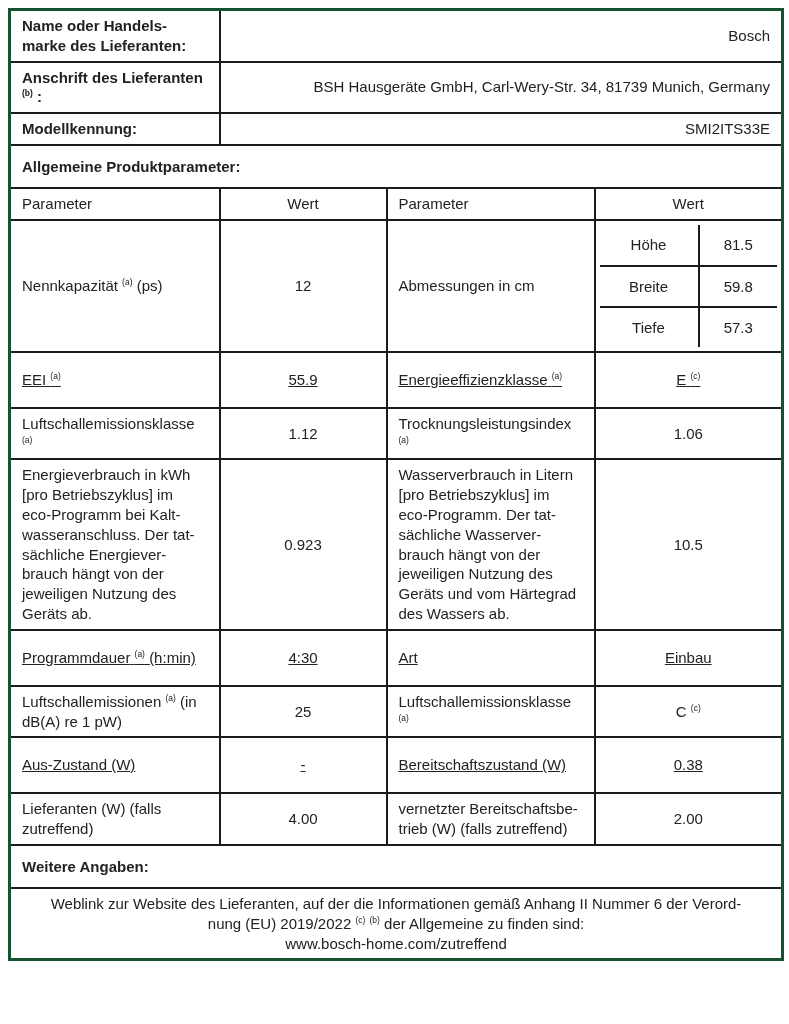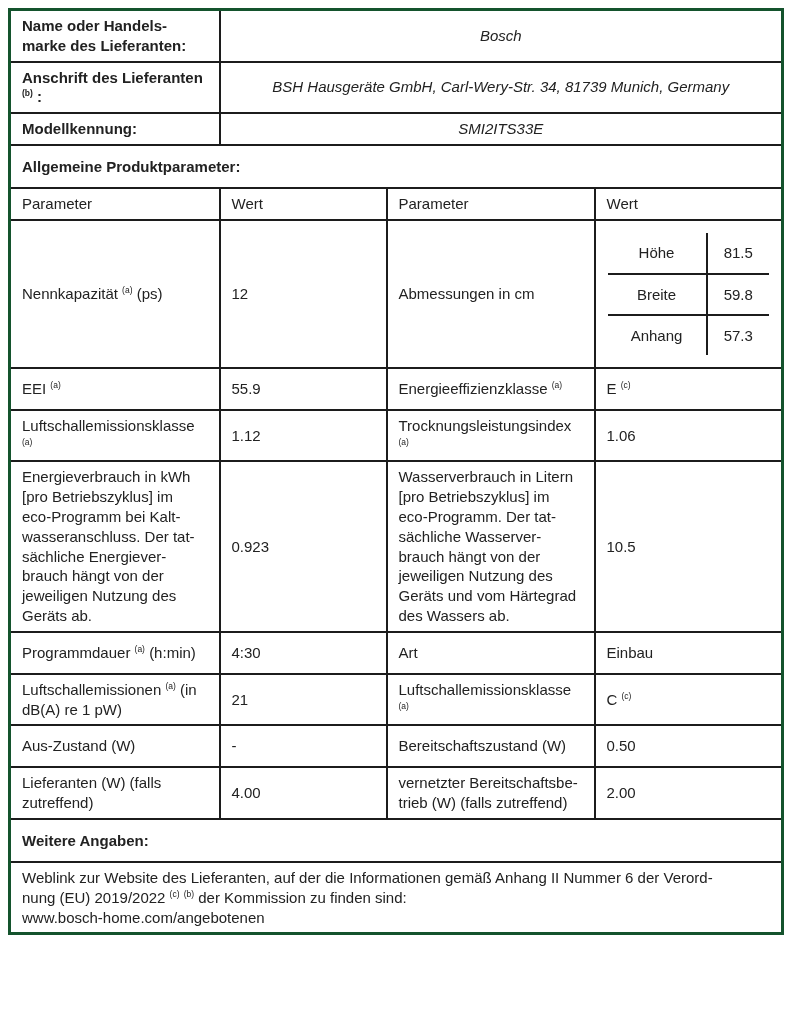--- a/index.html
+++ b/index.html
@@ -21,40 +21,40 @@
     border: 2px solid #1c1c1c;
     font-size: 15px;
     line-height: 1.32;
     padding: 5px 11px;
     vertical-align: middle;
     overflow: hidden;
   }
   [data-bind] { white-space: pre-line; }
 
   .bold { font-weight: bold; }
-  .center { }
-  .left { text-align: center; font-style: italic; }
-  .nopad { padding: 12px; }
+  .center { text-align: center; }
+  .left { text-align: right; }
+  .nopad { padding: 4px; }
 
   sup {
     font-size: 8.5px;
     line-height: 0;
     vertical-align: super;
     letter-spacing: 0;
   }
 
   
   tr.rh50  { height: 50px; }
   tr.rh60  { height: 48px; }
   tr.rh44  { height: 28px; }
   tr.rh40  { height: 43px; }
   tr.rh124 { height: 124px; }
-  tr.rh42  { height: 42px; }
+  tr.rh42  { height: 56px; text-decoration: underline; }
   tr.rh160 { height: 160px; }
-  tr.rh76  { height: 70px; }
+  tr.rh76  { height: 70px; text-align: center; }
 
   
   .dims-grid {
     display: grid;
     grid-template-columns: 100px 1fr;
     grid-template-rows: 1fr 1fr 1fr;
     height: 122px;
     width: 100%;
   }
   .dims-grid > div {
@@ -111,21 +111,21 @@
     <tr class="rh124">
       <td><span data-bind="rows.capacity.label">Nennkapazität</span> <sup data-bind="rows.capacity.sup">(a)</sup> <span data-bind="rows.capacity.suffix">(ps)</span></td>
       <td class="center" data-bind="rows.capacity.value">12</td>
       <td data-bind="rows.dimensions.label">Abmessungen in cm</td>
       <td class="nopad">
         <div class="dims-grid">
           <div class="dname r1" data-bind="rows.dimensions.items.0.name">Höhe</div>
           <div class="dval r1" data-bind="rows.dimensions.items.0.value">81.5</div>
           <div class="dname r2" data-bind="rows.dimensions.items.1.name">Breite</div>
           <div class="dval r2" data-bind="rows.dimensions.items.1.value">59.8</div>
-          <div class="dname r3" data-bind="rows.dimensions.items.2.name">Anhang</div>
+          <div class="dname r3" data-bind="rows.dimensions.items.2.name">Tiefe</div>
           <div class="dval r3" data-bind="rows.dimensions.items.2.value">57.3</div>
         </div>
       </td>
     </tr>
 
     <tr class="rh42">
       <td><span data-bind="rows.eei.label">EEI</span> <sup data-bind="rows.eei.sup">(a)</sup></td>
       <td class="center" data-bind="rows.eei.value">55.9</td>
       <td><span data-bind="rows.energy_class.label">Energieeffizienzklasse</span> <sup data-bind="rows.energy_class.sup">(a)</sup></td>
       <td class="center"><span data-bind="rows.energy_class.value">E</span> <sup data-bind="rows.energy_class.value_sup">(c)</sup></td>
@@ -162,47 +162,47 @@
     <tr class="rh42">
       <td><span data-bind="rows.program_duration.label">Programmdauer</span> <sup data-bind="rows.program_duration.sup">(a)</sup> <span data-bind="rows.program_duration.suffix">(h:min)</span></td>
       <td class="center" data-bind="rows.program_duration.value">4:30</td>
       <td data-bind="rows.type.label">Art</td>
       <td class="center" data-bind="rows.type.value">Einbau</td>
     </tr>
 
     <tr class="rh60">
       <td><span data-bind="rows.noise.label">Luftschallemissionen</span> <sup data-bind="rows.noise.sup">(a)</sup> <span data-bind="rows.noise.suffix">(in
 dB(A) re 1 pW)</span></td>
-      <td class="center" data-bind="rows.noise.value">21</td>
+      <td class="center" data-bind="rows.noise.value">25</td>
       <td><span data-bind="rows.noise_class.label">Luftschallemissionsklasse</span> <sup data-bind="rows.noise_class.sup">(a)</sup></td>
       <td class="center"><span data-bind="rows.noise_class.value">C</span> <sup data-bind="rows.noise_class.value_sup">(c)</sup></td>
     </tr>
 
     <tr class="rh42">
       <td data-bind="rows.off_mode.label">Aus-Zustand (W)</td>
       <td class="center" data-bind="rows.off_mode.value">-</td>
       <td data-bind="rows.standby.label">Bereitschaftszustand (W)</td>
-      <td class="center" data-bind="rows.standby.value">0.50</td>
+      <td class="center" data-bind="rows.standby.value">0.38</td>
     </tr>
 
     <tr class="rh60">
       <td data-bind="rows.delay_start.label">Lieferanten (W) (falls
 zutreffend)</td>
       <td class="center" data-bind="rows.delay_start.value">4.00</td>
       <td data-bind="rows.networked_standby.label">vernetzter Bereitschaftsbe-
 trieb (W) (falls zutreffend)</td>
       <td class="center" data-bind="rows.networked_standby.value">2.00</td>
     </tr>
 
 
     <tr class="rh40">
       <td colspan="4" class="bold" data-bind="additional_header">Weitere Angaben:</td>
     </tr>
 
     <tr class="rh76">
       <td colspan="4"><span data-bind="weblink.text_before">Weblink zur Website des Lieferanten, auf der die Informationen gemäß Anhang II Nummer 6 der Verord-
-nung (EU) 2019/2022</span> <sup data-bind="weblink.sup1">(c)</sup> <sup data-bind="weblink.sup2">(b)</sup> <span data-bind="weblink.text_after">der Kommission zu finden sind:
-</span><span class="url-text" data-bind="weblink.url">www.bosch-home.com/angebotenen</span></td>
+nung (EU) 2019/2022</span> <sup data-bind="weblink.sup1">(c)</sup> <sup data-bind="weblink.sup2">(b)</sup> <span data-bind="weblink.text_after">der Allgemeine zu finden sind:
+</span><span class="url-text" data-bind="weblink.url">www.bosch-home.com/zutreffend</span></td>
     </tr>
 
   </tbody>
     </table>
 </div>
 
 </body></html>

